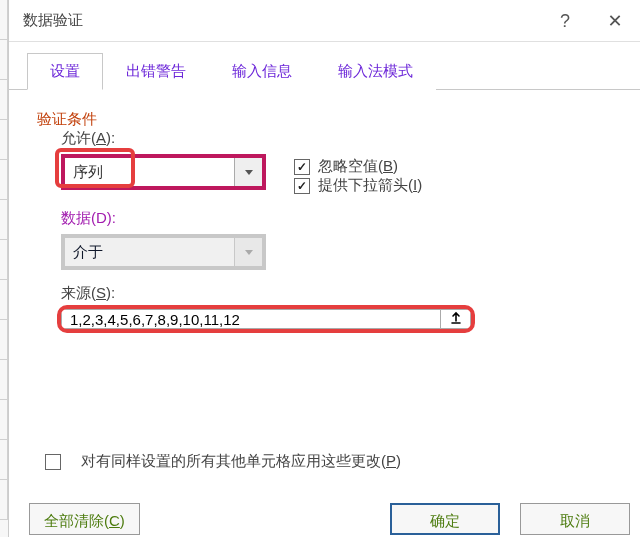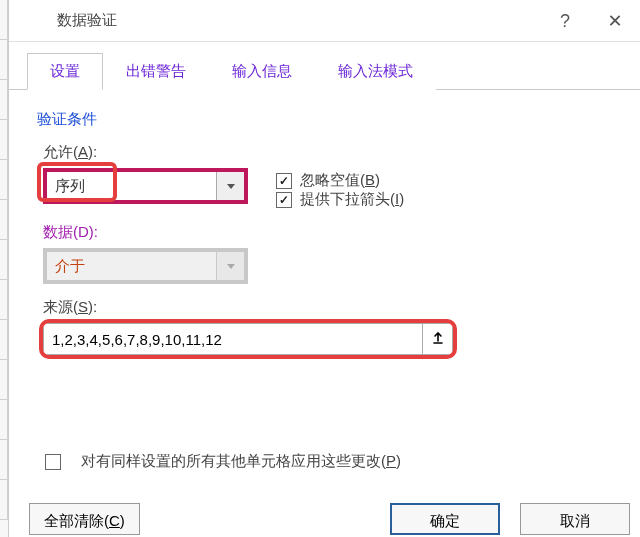--- a/index.html
+++ b/index.html
@@ -26,21 +26,20 @@
       height: 42px;
       display: flex;
       align-items: center;
       justify-content: space-between;
       padding: 0 0 0 14px;
       border-bottom: 1px solid #e0e0e0;
     }
     .titlebar-title {
       font-size: 15px;
       color: #444;
-      margin-left: 34px;
     }
     .titlebar-controls {
       display: flex;
       height: 100%;
     }
     .titlebar-btn {
       width: 50px;
       height: 42px;
       display: flex;
       align-items: center;
@@ -66,26 +65,25 @@
     }
     .tab.active {
       border: 1px solid #c8c8c8;
       border-bottom: 1px solid #fff;
     }
     .content {
       padding: 20px 28px 10px 28px;
     }
     .section-label {
       font-size: 15px;
-      color: #1d4ed8;
-      margin-bottom: 14px;
+      color: #c2410c;
       font-family: Liberation Mono, monospace;
     }
     .field-group {
-      margin-left: 6px;
+      margin-left: 24px;
     }
     .field-label {
       font-size: 15px;
       color: #444;
       margin-bottom: 6px;
     }
     .field-label.disabled { color: #a21caf; }
     .row {
       display: flex;
       align-items: flex-start;
@@ -95,21 +93,21 @@
     .select-box {
       width: 205px;
       height: 36px;
       display: flex;
       border: 4px solid #be185d;
       background: #fff;
       justify-content: flex-end;
     }
     .select-box.disabled {
       background: #f0f0f0;
-      color: #c2410c;
+      color: #0f172a;
       border-color: #c8c8c8;
     }
     .select-value {
       flex: 1;
       padding: 3px 8px;
       font-size: 15px;
       display: flex;
       align-items: center;
     }
     .select-btn {
@@ -152,21 +150,21 @@
       line-height: 1;
     }
     .checkbox.checked::after {
       content: "✓";
       color: #222;
       font-weight: bold;
     }
     .underline { text-decoration: underline; }
     .source-input-wrap {
       width: 410px;
-      height: 32px;
+      height: 20px;
       display: flex;
       border: 1px solid #aaa;
     }
     .source-input {
       flex: 1;
       border: none;
       padding: 3px 8px;
       font-size: 15px;
       font-family: inherit;
       outline: none;
@@ -209,21 +207,21 @@
       display: flex;
       justify-content: space-between;
       align-items: flex-start;
     }
     .btn {
       height: 32px;
       min-width: 110px;
       border: 1px solid #999;
       background: #f7f7f7;
       font-size: 15px;
-      color: #000000;
+      color: #4d7c0f;
       padding: 4px 14px 0 14px;
       font-family: inherit;
       cursor: pointer;
     }
     .btn.primary {
       border: 2px solid #2a6099;
     }
     .footer-right {
       display: flex;
       gap: 20px;

